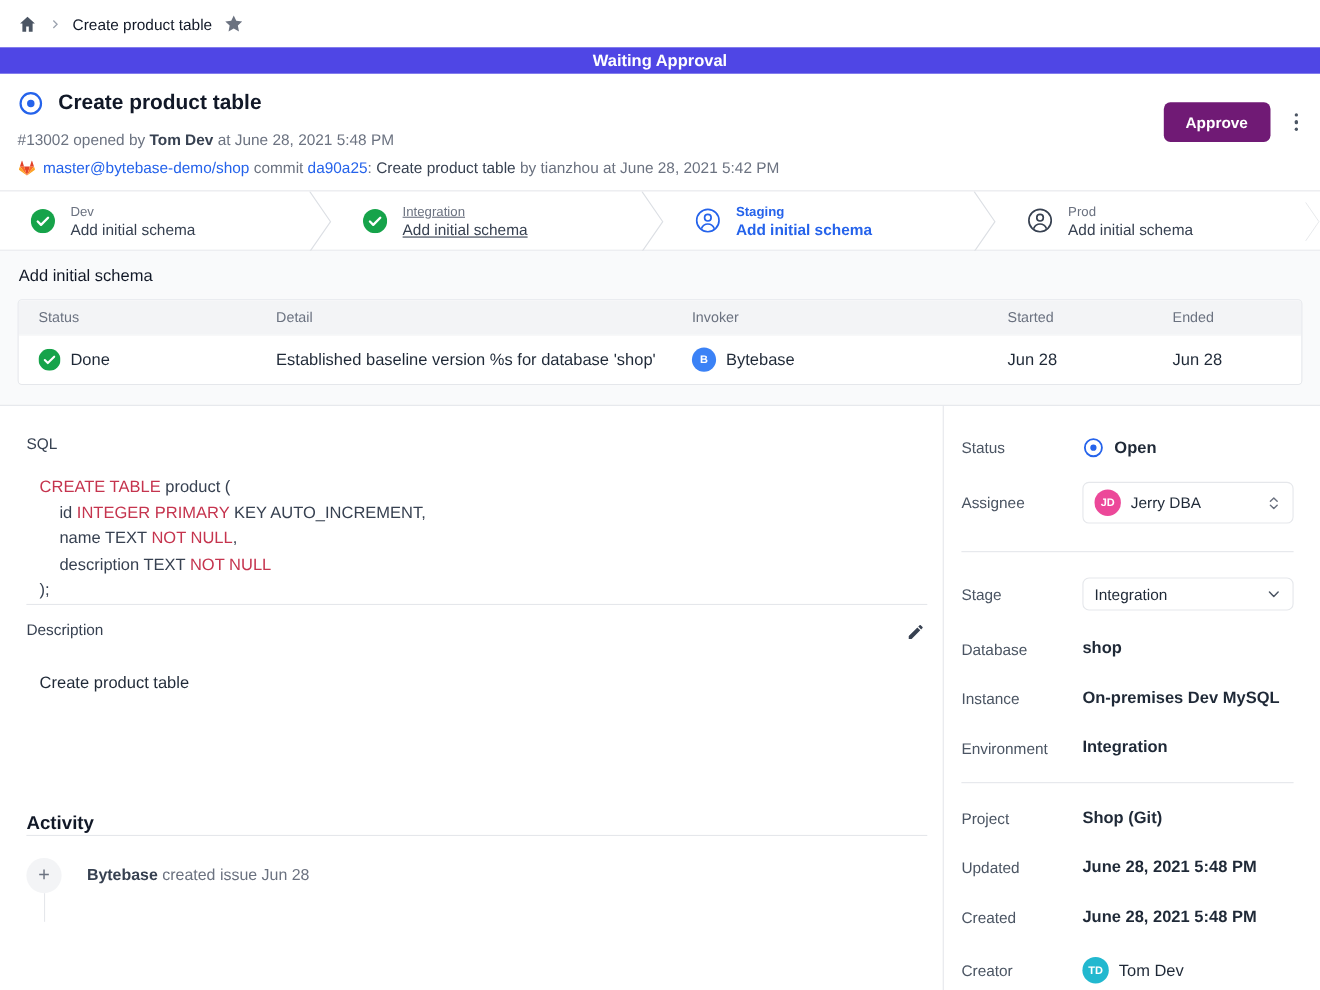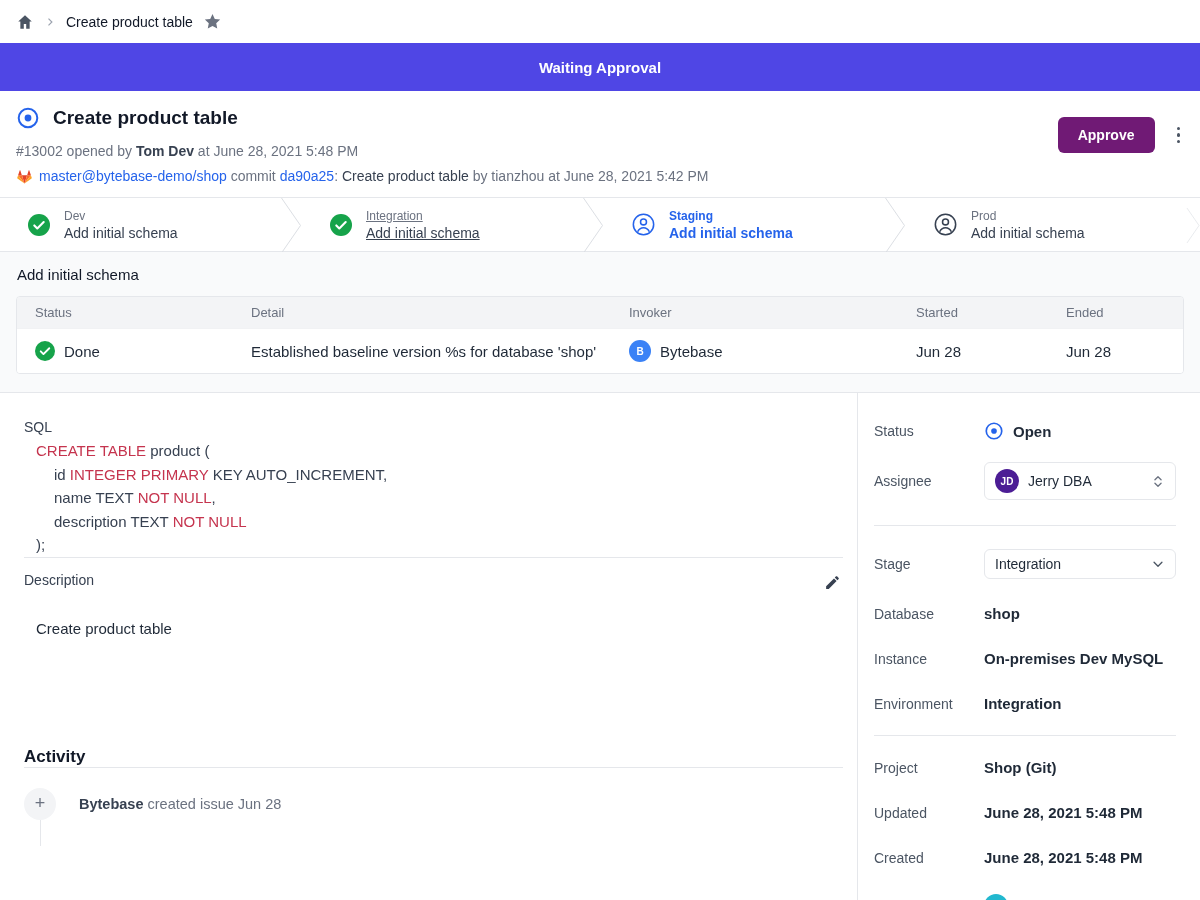--- a/index.html
+++ b/index.html
@@ -6,21 +6,21 @@
   html,body { width:1200px; height:900px; overflow:hidden; }
   body {
     font-family:"Liberation Sans", sans-serif;
     color:#1f2937; background:#fff;
     display:flex; flex-direction:column;
   }
   
   .breadcrumb { height:43px; display:flex; align-items:center; padding:0 16px; gap:10px; font-size:14px; color:#111827; flex:none; }
   .crumb-sep { display:flex; align-items:center; }
   
-  .banner { height:48px; background:#4f46e5; color:#fff; display:flex; align-items:center; justify-content:center; font-size:15px; font-weight:600; flex:none; }
+  .banner { height:24px; background:#4f46e5; color:#fff; display:flex; align-items:center; justify-content:center; font-size:15px; font-weight:600; flex:none; }
   
   .issue-header { padding:15px 16px 13px; position:relative; flex:none; }
   .title-row { display:flex; align-items:center; gap:13px; }
   .issue-title { font-size:19px; font-weight:700; color:#111827; }
   .header-actions { position:absolute; right:14px; top:26px; display:flex; align-items:center; gap:16px; }
   .approve-btn { background:#701a75; color:#fff; border:none; border-radius:6px; font-family:inherit; font-size:14px; font-weight:600; padding:10px 20px; cursor:pointer; }
   .kebab { display:flex; flex-direction:column; gap:3px; padding:4px 6px; cursor:pointer; }
   .kebab i { width:3.5px; height:3.5px; border-radius:50%; background:#4b5563; }
   .meta-line { margin-top:13px; font-size:14px; color:#6b7280; white-space:pre-wrap; }
   .meta-author { color:#374151; font-weight:600; }
@@ -44,41 +44,41 @@
   .tt-header { background:#f3f4f6; font-size:13px; color:#6b7280; }
   .tt-header > div { padding:8px 8px 8px 18px; }
   .tt-row { border-top:1px solid #f1f2f4; font-size:15px; color:#1f2937; background:#fff; }
   .tt-row > div { padding:11px 8px 11px 18px; display:flex; align-items:center; gap:9px; }
   
   .content-row { flex:1; display:flex; align-items:stretch; min-height:0; }
   .main-col { flex:1; padding:26px 14px 0 24px; min-width:0; }
   .sidebar { width:343px; flex:none; border-left:1px solid #e5e7eb; padding:28px 24px 0 16px; }
   
   .sql-label, .desc-label { font-size:14px; color:#374151; }
-  .sql-code { margin:4px 0 0 12px; font-size:15px; line-height:23.5px; color:#374151; white-space:pre-wrap; }
+  .sql-code { margin:20px 0 0 12px; font-size:15px; line-height:23.5px; color:#374151; white-space:pre-wrap; }
   .sql-code .kw { color:#c5344e; }
   .sql-code .ind { padding-left:18px; }
   hr.div { border:none; border-top:1px solid #e5e7eb; margin:0; }
   .div-sql { margin-top:34px; }
   .desc-row { display:flex; justify-content:space-between; align-items:flex-start; margin-top:14px; }
   .edit-btn { display:flex; padding:2px; cursor:pointer; }
   .desc-content { margin:27px 0 0 12px; font-size:15px; color:#1f2937; }
   .activity-heading { margin-top:110px; font-size:17px; font-weight:700; color:#111827; }
   .div-act { margin-top:29px; }
   .activity-item { margin-top:20px; display:flex; align-items:center; gap:23px; }
   .act-icon { position:relative; width:32px; height:32px; border-radius:50%; background:#f3f4f6; color:#6b7280; display:flex; align-items:center; justify-content:center; font-size:18px; font-weight:400; flex:none; }
   .act-icon::after { content:""; position:absolute; top:100%; left:50%; width:1px; height:26px; background:#e5e7eb; }
   .act-text { font-size:14.5px; color:#6b7280; white-space:pre-wrap; }
   .act-actor { color:#374151; font-weight:700; }
   
   .side-row { display:flex; align-items:center; }
   .side-label { width:110px; flex:none; font-size:14px; color:#4b5563; }
   .side-value { font-size:15px; color:#1f2937; display:flex; align-items:center; gap:9px; min-width:0;font-weight:bold; }
   .avatar { width:24px; height:24px; border-radius:50%; color:#fff; font-size:10px; font-weight:700; display:inline-flex; align-items:center; justify-content:center; flex:none; }
-  .av-red { background:#4c1d95;text-align:center; } .av-blue { background:#3b82f6; width:22px; height:22px; } .av-teal { background:#22b8cf; }
+  .av-red { background:#ec4899;text-align:center; } .av-blue { background:#3b82f6; width:22px; height:22px; } .av-teal { background:#22b8cf; }
   .select-box { display:flex; align-items:center; gap:9px; border:1px solid #e5e7eb; border-radius:6px; background:#fff; padding:6px 10px; width:192px; cursor:pointer; font-size:14px; color:#1f2937; }
   .select-box .spin { margin-left:auto; display:flex; }
   .row-status { margin-bottom:21px; }
   .row-assignee { margin-bottom:25px; }
   .side-hr { border:none; border-top:1px solid #e5e7eb; margin:0 0 23px; }
   .row-stage { margin-bottom:26px; }
   .row-plain { margin-bottom:28px; }
   .row-env { margin-bottom:23px; }
   .row-creator .side-value { font-weight:400; }
 </style>

